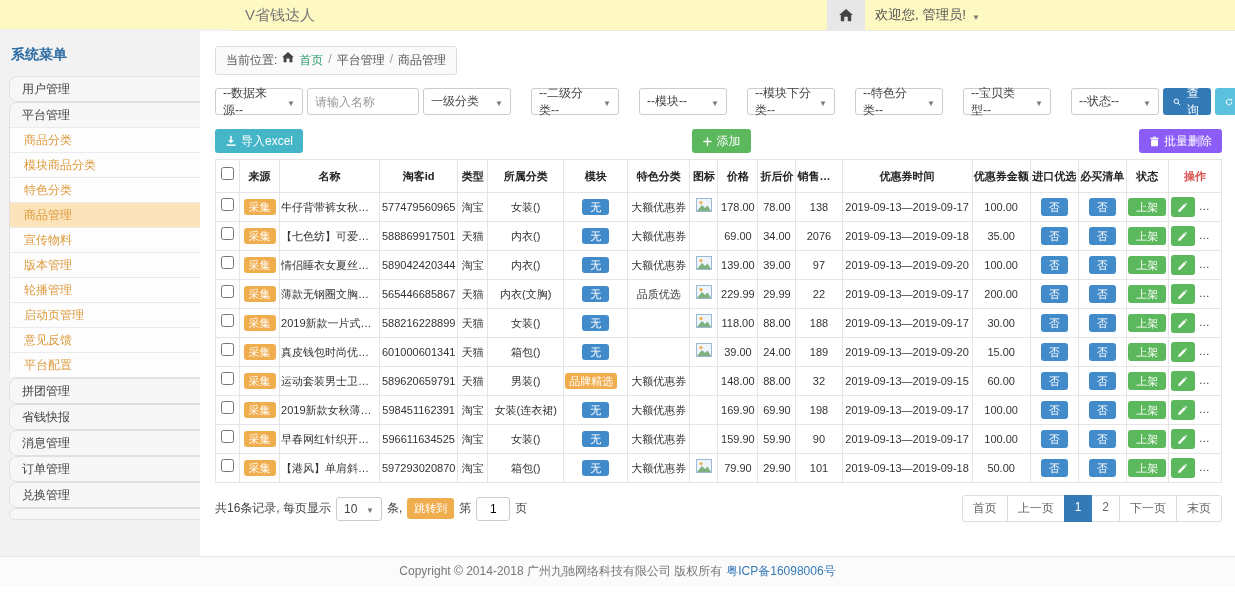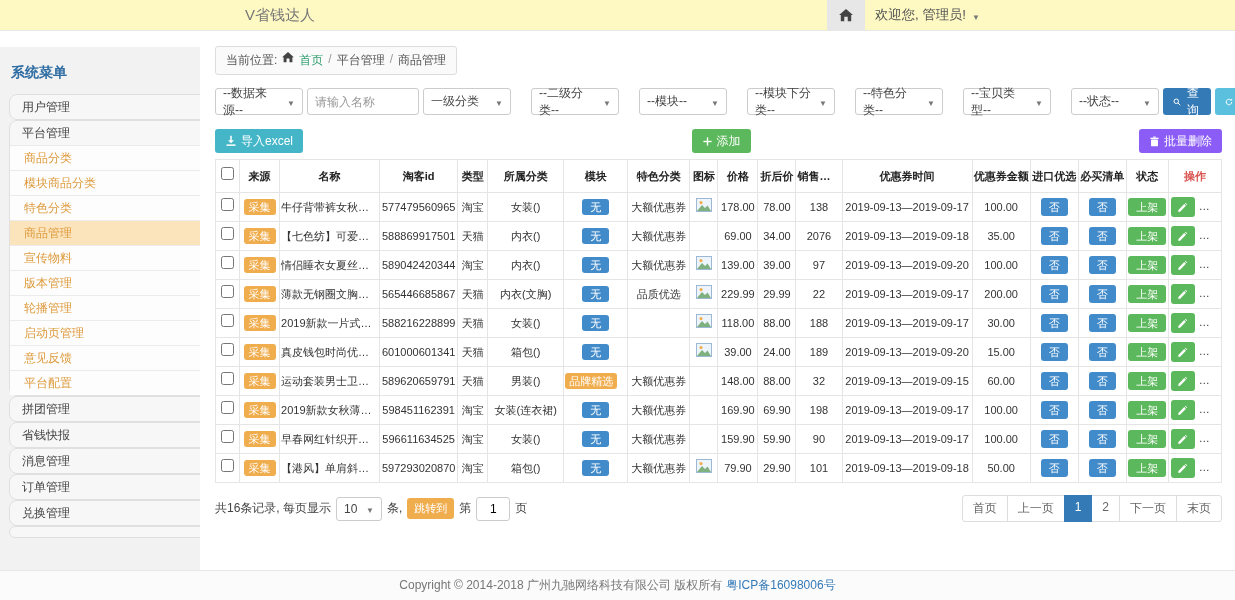--- a/index.html
+++ b/index.html
@@ -11,21 +11,21 @@
   
   .topbar{height:31px;background:#fef9c3;border-bottom:1px solid #e7e7e7}
   .topbar-inner{width:745px;height:100%;margin:0 auto;display:flex;align-items:center;justify-content:space-between}
   .brand{font-size:15px;color:#777}
   .top-right{display:flex;align-items:stretch;height:100%}
   .home-btn{width:38px;background:#e7e7e7;border:none;display:flex;align-items:center;justify-content:center}
   .user-menu{display:flex;align-items:center;gap:6px;padding:0 10px;color:#555;background:transparent;border:none}
   .caret::after{content:"▼";font-size:8px;color:#777;line-height:1}
 
   
-  .sidebar{position:absolute;left:0;top:47px;width:231px;height:539px;background:#f2f2f2;border-right:1px solid #e7e7e7;padding:13px 9px 0;overflow:hidden}
+  .sidebar{position:absolute;left:0;top:29px;width:231px;height:539px;background:#f2f2f2;border-right:1px solid #e7e7e7;padding:13px 9px 0;overflow:hidden}
   .sidebar-title{color:#2d6ca2;font-size:14px;font-weight:bold;padding:4px 2px 12px}
   .menu-group{border:1px solid #e0e0e0;border-radius:8px;background:#f7f7f7}
   .menu-top{padding:5px 12px;color:#424242;line-height:14px;cursor:pointer}
   .menu-sub{padding:5px 14px;color:#dd9a3c;background:#fdfdfd;border-top:1px solid #ebebeb;line-height:14px;cursor:pointer}
   .menu-sub.active{background:#fbe3bb}
 
   
   .main{position:absolute;left:200px;top:31px;width:1035px;height:539px;background:#fff;padding:15px 13px 0 15px;overflow:hidden}
   .breadcrumb{display:inline-flex;gap:5px;border:1px solid #ddd;background:#fafafa;border-radius:3px;padding:5px 10px;color:#555}
   .bc-home{color:#2f9e6e}
@@ -73,21 +73,21 @@
   .sel-small{min-width:46px;height:24px}
   .jump-btn{background:#f0ad4e;border:none;border-radius:3px;color:#fff;padding:3px 7px;font-size:11px}
   .jump-input{width:34px;height:24px;border:1px solid #ccc;border-radius:3px;text-align:center;font-size:12px}
   .pager{display:flex}
   .pager a{border:1px solid #ddd;background:#fff;color:#666;padding:4px 10px;margin-left:-1px;font-size:12px}
   .pager a:first-of-type{margin-left:0;border-radius:3px 0 0 3px}
   .pager a:last-of-type{border-radius:0 3px 3px 0}
   .pager a.active{background:#337ab7;border-color:#337ab7;color:#fff;position:relative}
 
   
-  .footer{position:absolute;left:0;bottom:0;width:100%;height:30px;background:#fbfbfb;border-top:1px solid #e7e7e7;display:flex;align-items:center;justify-content:center;gap:4px;color:#777}
+  .footer{position:absolute;left:0;bottom:14px;width:100%;height:30px;background:#fbfbfb;border-top:1px solid #e7e7e7;display:flex;align-items:center;justify-content:center;gap:4px;color:#777}
   .icp{color:#337ab7}
 </style>
 </head>
 <body>
 
 <header class="topbar">
   <div class="topbar-inner">
     <div class="brand">V省钱达人</div>
     <div class="top-right">
       <button class="home-btn">

